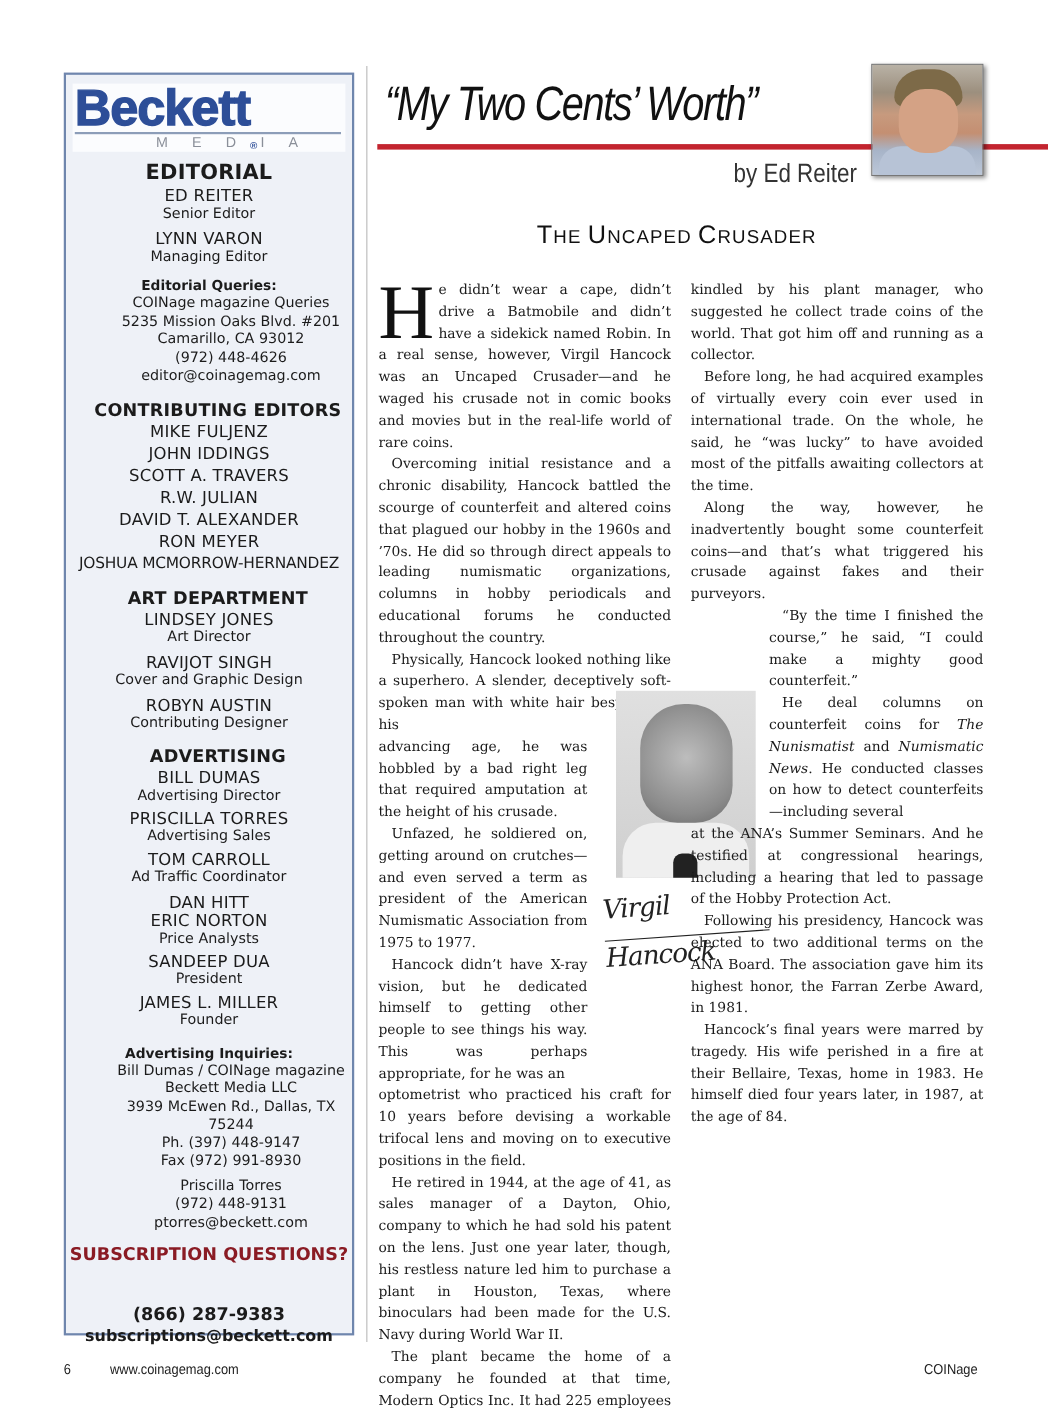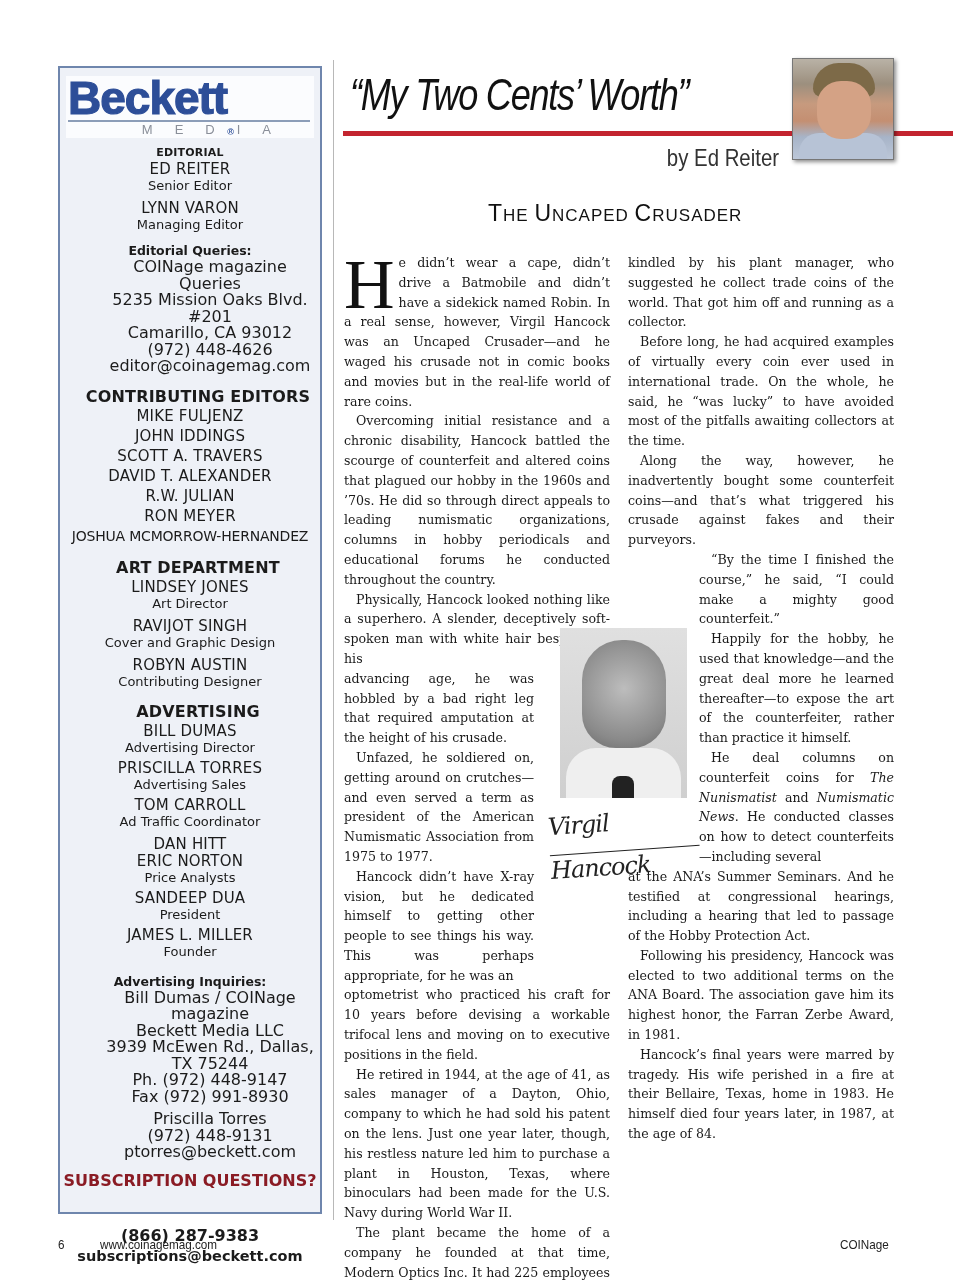--- a/index.html
+++ b/index.html
@@ -16,26 +16,26 @@
     position:absolute; left:2px; top:-4px; font-family:"Liberation Sans", sans-serif;
     font-weight:bold; font-size:46px; letter-spacing:-1px; color:#2d4e98;
     -webkit-text-stroke:1.2px #2d4e98; line-height:52px;
   }
   .logo-reg { font-size:9px; vertical-align:top; position:relative; top:34px; -webkit-text-stroke:0; }
   .logo-rule { position:absolute; left:2px; right:4px; top:44px; height:2px; background:#8c9db8; }
   .logo-media {
     position:absolute; right:21px; top:46px; font-family:"Liberation Sans", sans-serif;
     font-size:13px; letter-spacing:22px; color:#8a8f99;
   }
-  .sec-head { font-weight:bold; font-size:11px; margin-top:8px; letter-spacing:0.2px; }
+  .sec-head { font-weight:bold; font-size:19px; margin-top:8px; letter-spacing:0.2px; }
   .sec-head.big { font-size:16px; margin-top:12px;padding-left:16px; }
   .name { font-size:15px; line-height:17px; margin-top:2px; letter-spacing:0.2px; }
   .role { font-size:13px; line-height:16px; }
   .small-head { font-weight:bold; font-size:12.5px; margin-top:10px; line-height:16px; }
-  .small { font-size:16px; line-height:16.5px;padding-left:40px; }
+  .small { font-size:13px; line-height:16.5px;padding-left:40px; }
   .sub-q { color:#8a1b24; font-weight:bold; font-size:16px; margin-top:10px; }
   .sub-phone { font-weight:bold; font-size:16px; line-height:20px;margin-top:36px; }
   .sub-mail { font-weight:bold; font-size:14.5px; line-height:20px; }
   .gap6 { height:6px; }
   .contrib .name { line-height:20px; margin-top:0; }
 
   
   .vdivider { position:absolute; left:333px; top:60px; width:1px; height:1160px; background:#b8b8b8; }
 
   
@@ -119,22 +119,22 @@
   <div class="small">5235 Mission Oaks Blvd. #201</div>
   <div class="small">Camarillo, CA 93012</div>
   <div class="small">(972) 448-4626</div>
   <div class="small">editor@coinagemag.com</div>
 
   <div class="sec-head big">CONTRIBUTING EDITORS</div>
   <div class="contrib">
     <div class="name">MIKE FULJENZ</div>
     <div class="name">JOHN IDDINGS</div>
     <div class="name">SCOTT A. TRAVERS</div>
+    <div class="name">R.W. JULIAN</div>
     <div class="name">DAVID T. ALEXANDER</div>
-    <div class="name">R.W. JULIAN</div>
     <div class="name">RON MEYER</div>
     <div class="name" style="font-size:14px;letter-spacing:-0.2px">JOSHUA MCMORROW-HERNANDEZ</div>
   </div>
 
   <div class="sec-head big">ART DEPARTMENT</div>
   <div class="name">LINDSEY JONES</div>
   <div class="role">Art Director</div>
   <div class="name" style="margin-top:6px">RAVIJOT SINGH</div>
   <div class="role">Cover and Graphic Design</div>
   <div class="name" style="margin-top:6px">ROBYN AUSTIN</div>
@@ -152,21 +152,21 @@
   <div class="role">Price Analysts</div>
   <div class="name" style="margin-top:4px">SANDEEP DUA</div>
   <div class="role">President</div>
   <div class="name" style="margin-top:4px">JAMES L. MILLER</div>
   <div class="role">Founder</div>
 
   <div class="small-head" style="margin-top:14px">Advertising Inquiries:</div>
   <div class="small">Bill Dumas / COINage magazine</div>
   <div class="small">Beckett Media LLC</div>
   <div class="small">3939 McEwen Rd., Dallas, TX 75244</div>
-  <div class="small">Ph. (972) 448-9147</div>
+  <div class="small">Ph. (397) 448-9147</div>
   <div class="small">Fax (972) 991-8930</div>
   <div class="gap6"></div>
   <div class="small">Priscilla Torres</div>
   <div class="small">(972) 448-9131</div>
   <div class="small">ptorres@beckett.com</div>
 
   <div class="sub-q">SUBSCRIPTION QUESTIONS?</div>
   <div class="sub-phone">(866) 287-9383</div>
   <div class="sub-mail">subscriptions@beckett.com</div>
 </div>
@@ -204,21 +204,20 @@
   <div class="tie"></div>
 </div>
 <div class="signature">Virgil Hancock</div>
 
 <div class="col col2">
   <p class="noind">kindled by his plant manager, who suggested he collect trade coins of the world. That got him off and running as a collector.</p>
   <p>Before long, he had acquired examples of virtually every coin ever used in international trade. On the whole, he said, he “was lucky” to have avoided most of the pitfalls awaiting collectors at the time.</p>
   <p>Along the way, however, he inadvertently bought some counterfeit coins—and that’s what triggered his crusade against fakes and their purveyors.</p>
   <div class="wrap-right">
     <p>“By the time I finished the course,” he said, “I could make a mighty good counterfeit.”</p>
-    <p>Happily for the hobby, he used that knowledge—and the great deal more he learned thereafter—to expose the art of the counterfeiter, rather than practice it himself.</p>
     <p><span>He deal columns on counterfeit coins for </span><em>The Nunismatist</em><span> and </span><em>Numismatic News</em><span>. He conducted classes on how to detect counterfeits—including several</span></p>
   </div>
   <p class="noind">at the ANA’s Summer Seminars. And he testified at congressional hearings, including a hearing that led to passage of the Hobby Protection Act.</p>
   <p>Following his presidency, Hancock was elected to two additional terms on the ANA Board. The association gave him its highest honor, the Farran Zerbe Award, in 1981.</p>
   <p>Hancock’s final years were marred by tragedy. His wife perished in a fire at their Bellaire, Texas, home in 1983. He himself died four years later, in 1987, at the age of 84.</p>
 
 </div>
 
 <div class="footer f-page">6</div>
 <div class="footer f-url">www.coinagemag.com</div>

